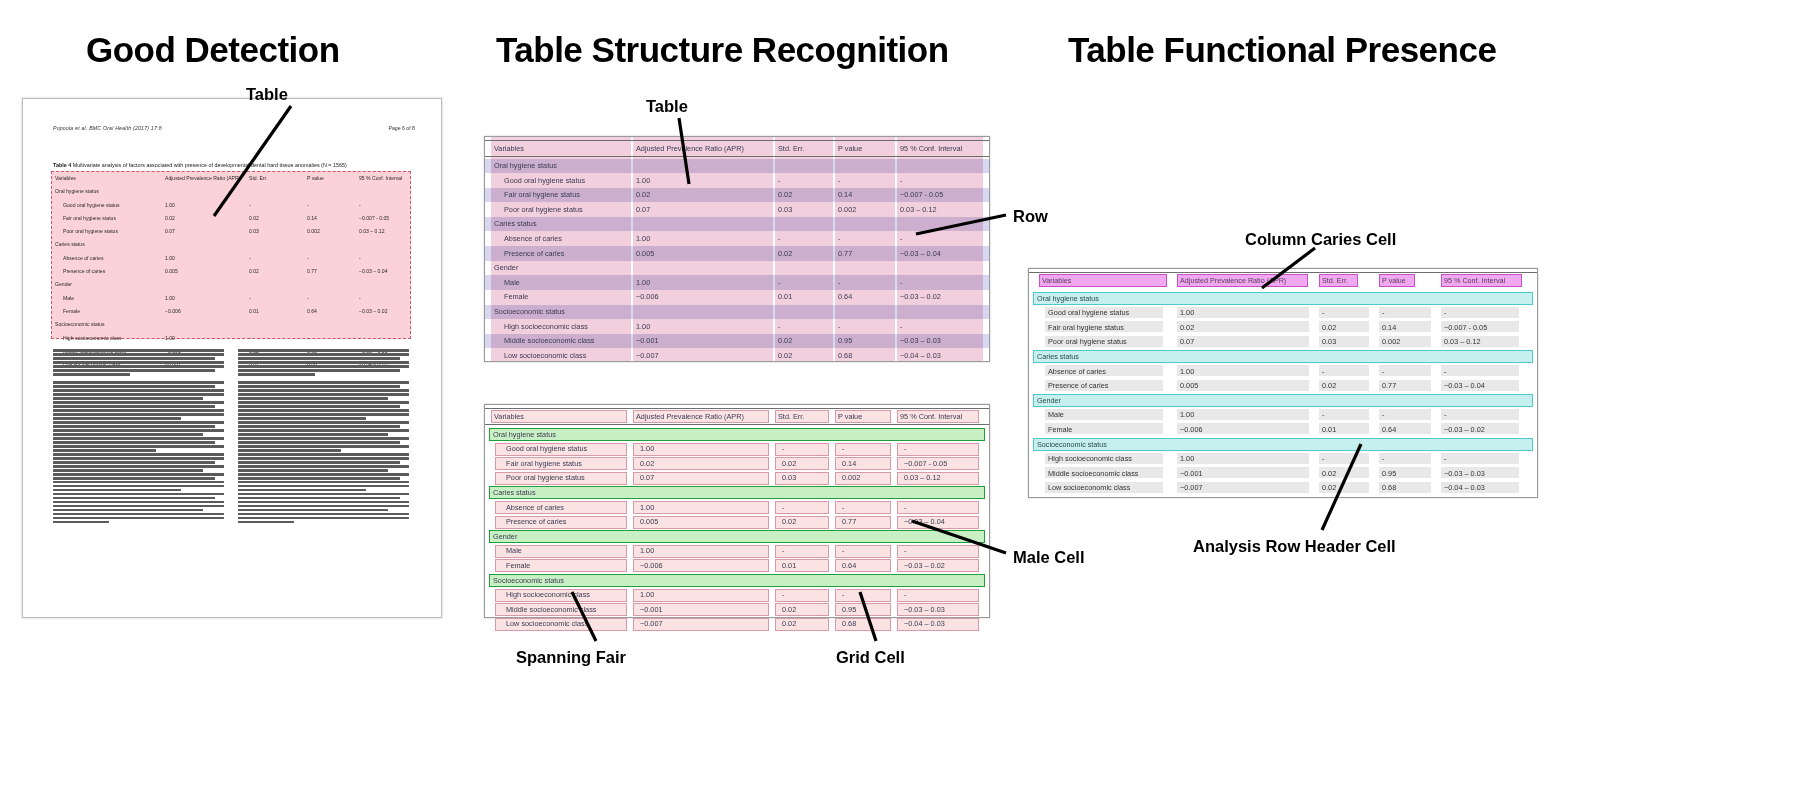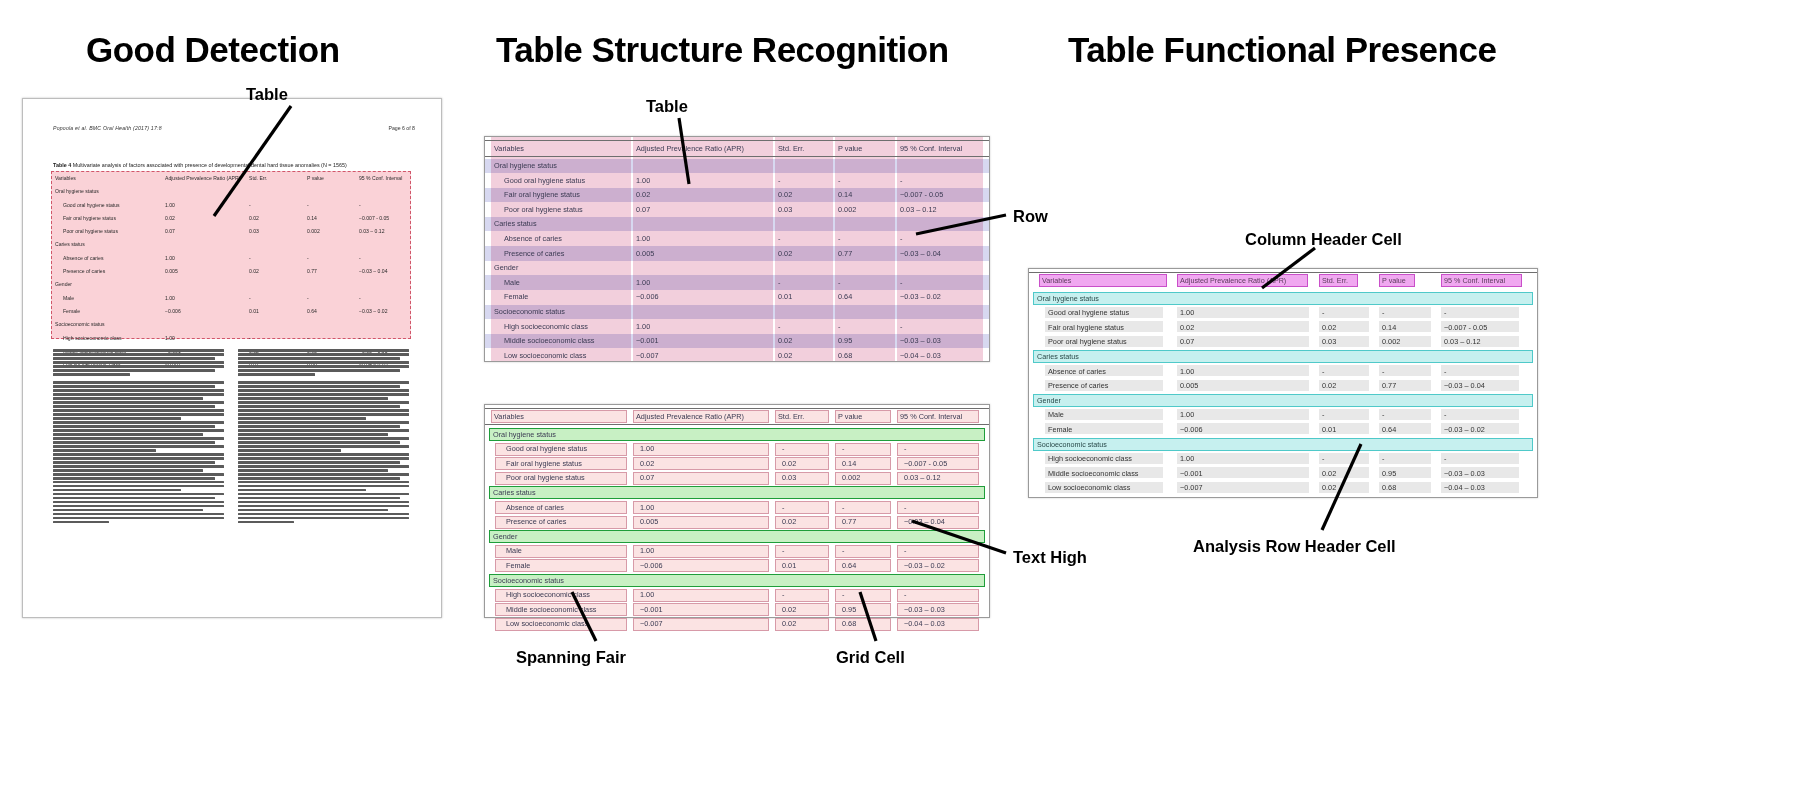--- a/index.html
+++ b/index.html
@@ -603,24 +603,24 @@
       <div class="tfa-cell" style="left: 350px; top: 212.8px; width: 52px;"></div>
       <div class="tfa-txt" style="left: 353px; top: 214.3px;">0.68</div>
       <div class="tfa-cell" style="left: 412px; top: 212.8px; width: 78px;"></div>
       <div class="tfa-txt" style="left: 415px; top: 214.3px;">−0.04 – 0.03</div>
     </div>
 </div>
 
 <div class="ann-label" id="lbl-table" style="left:246px;top:85px;">Table</div>
 <div class="ann-label" id="lbl-column" style="left:646px;top:97px;">Table</div>
 <div class="ann-label" id="lbl-row" style="left:1013px;top:207px;">Row</div>
-<div class="ann-label" id="lbl-text-cell" style="left:1013px;top:548px;">Text High</div>
+<div class="ann-label" id="lbl-text-cell" style="left:1013px;top:548px;">Male Cell</div>
 <div class="ann-label" id="lbl-spanning" style="left:516px;top:648px;">Spanning Fair</div>
 <div class="ann-label" id="lbl-grid" style="left:836px;top:648px;">Grid Cell</div>
-<div class="ann-label" id="lbl-colhdr" style="left:1245px;top:230px;">Column Header Cell</div>
+<div class="ann-label" id="lbl-colhdr" style="left:1245px;top:230px;">Column Caries Cell</div>
 <div class="ann-label" id="lbl-prhdr" style="left:1193px;top:537px;">Analysis Row Header Cell</div>
 
 <svg class="leader">
   <g stroke="#000" stroke-width="3.2" fill="none" stroke-linecap="butt">
     <line x1="291" y1="106" x2="214" y2="216"></line>
     <line x1="679" y1="118" x2="689" y2="184"></line>
     <line x1="1006" y1="215" x2="916" y2="234"></line>
     <line x1="1006" y1="553" x2="912" y2="521"></line>
     <line x1="596" y1="641" x2="572" y2="592"></line>
     <line x1="876" y1="641" x2="860" y2="592"></line>

